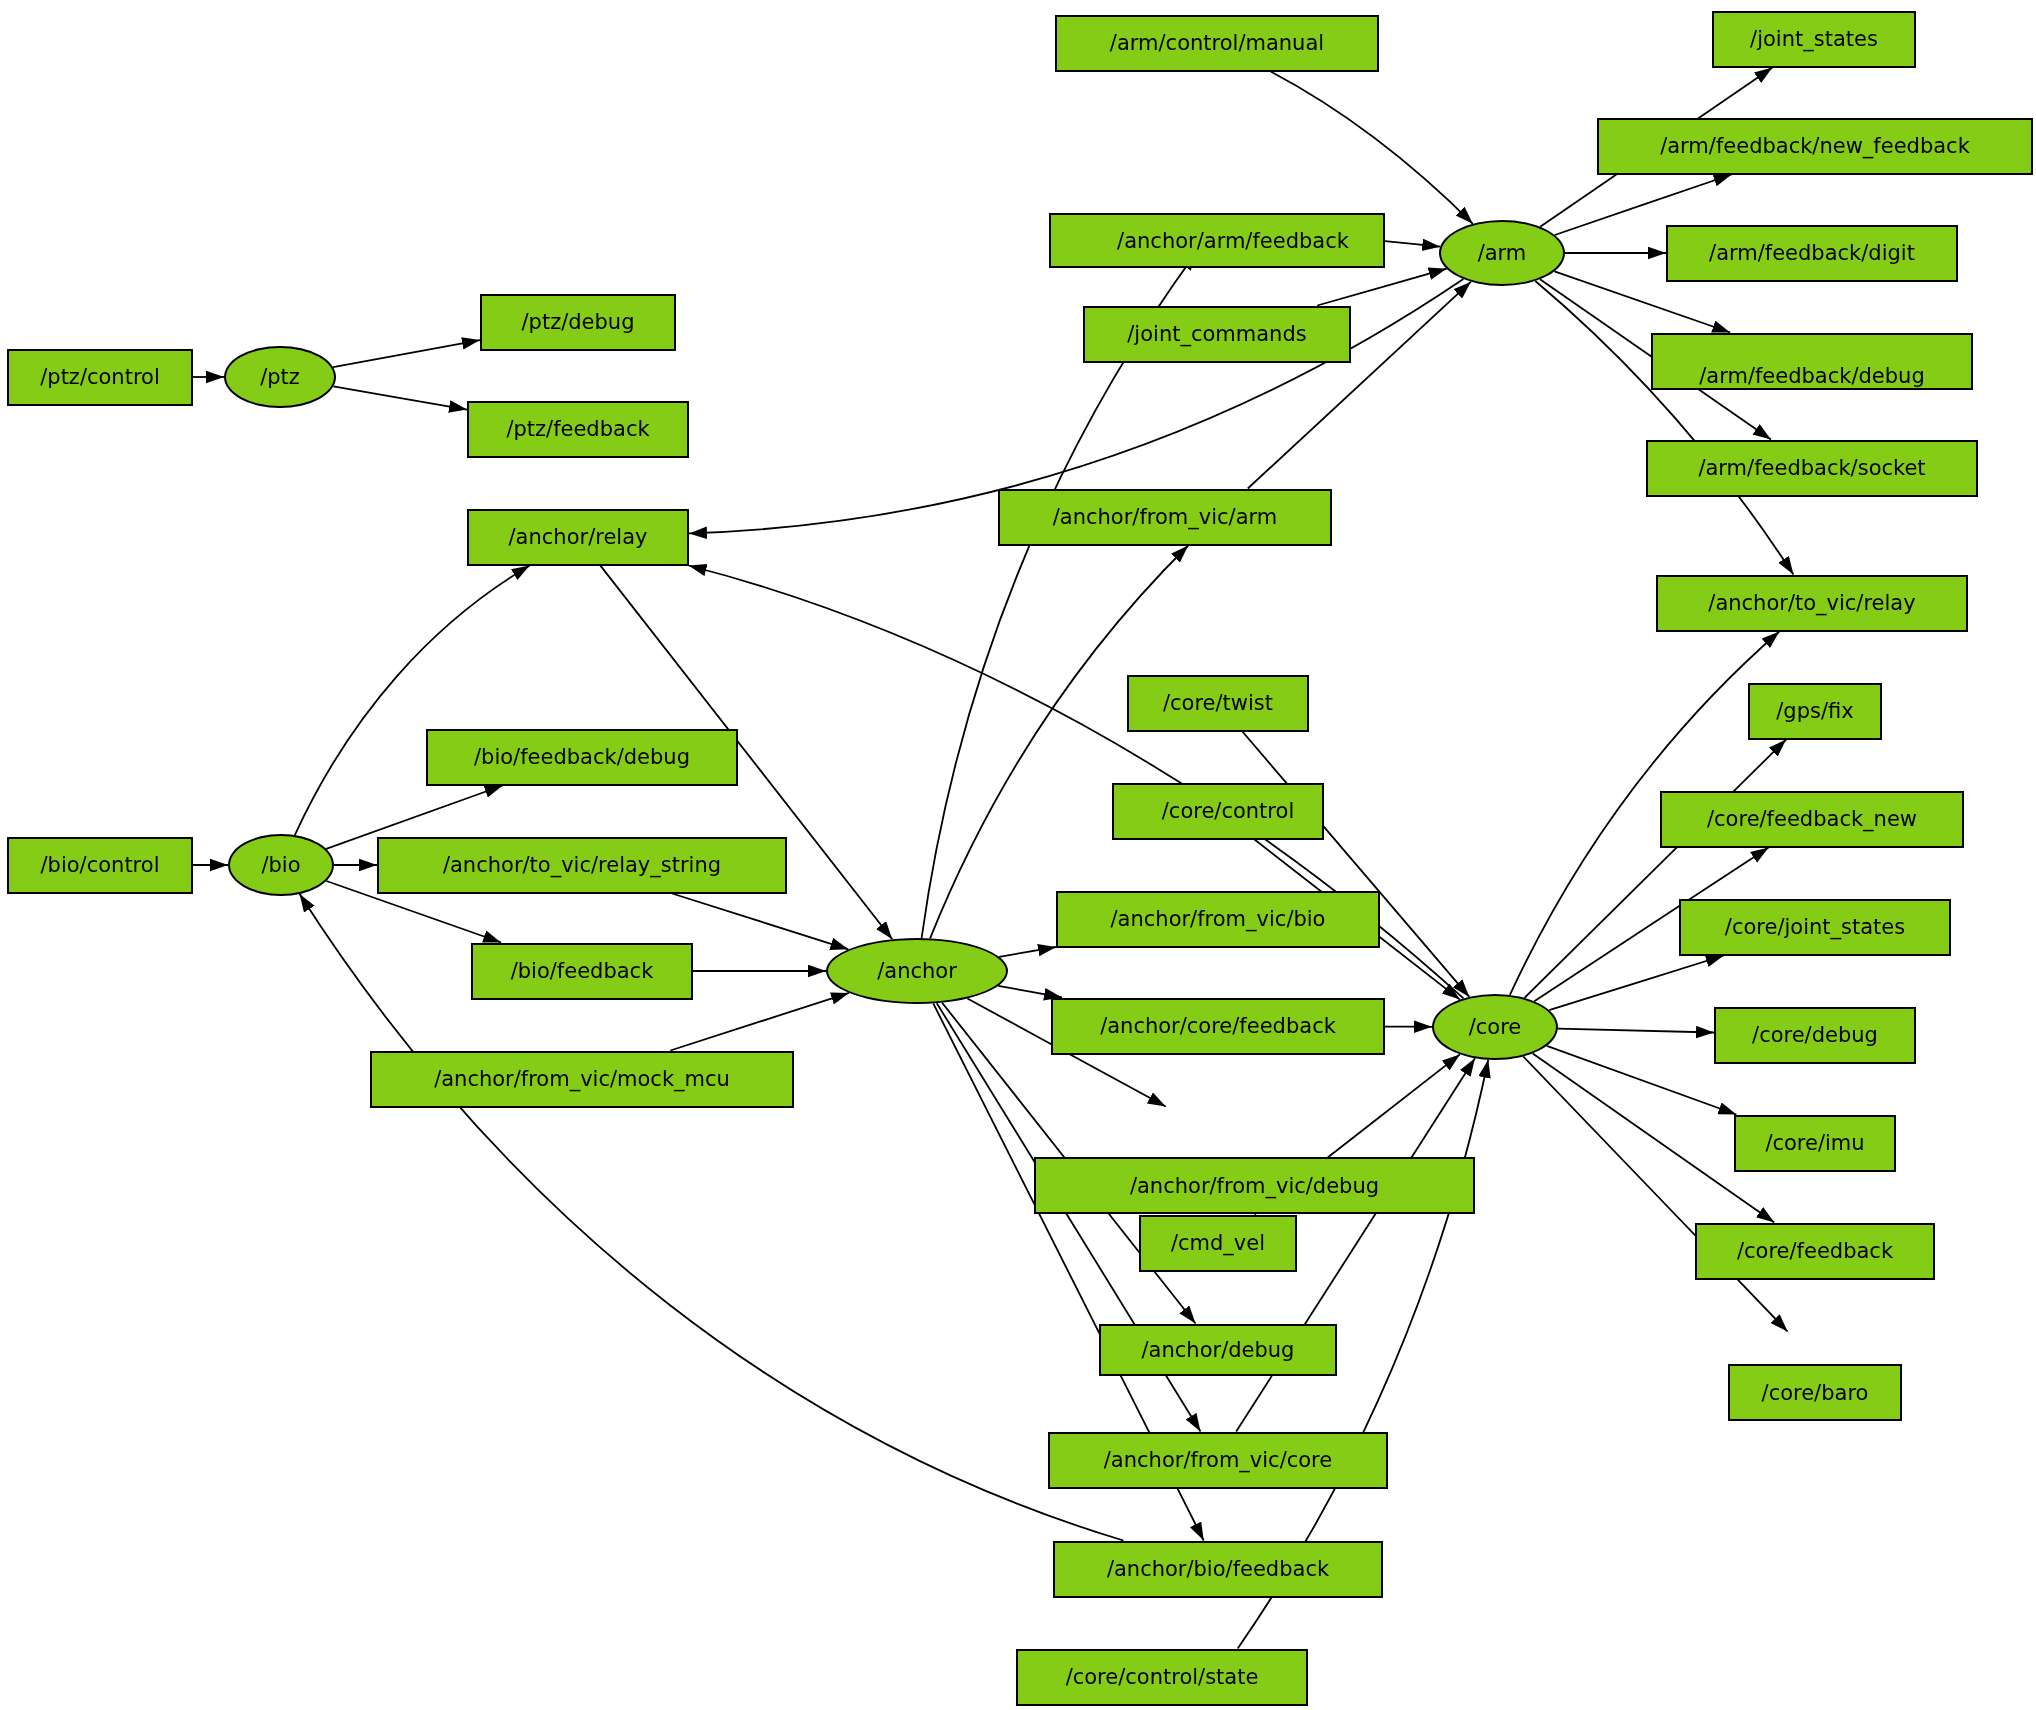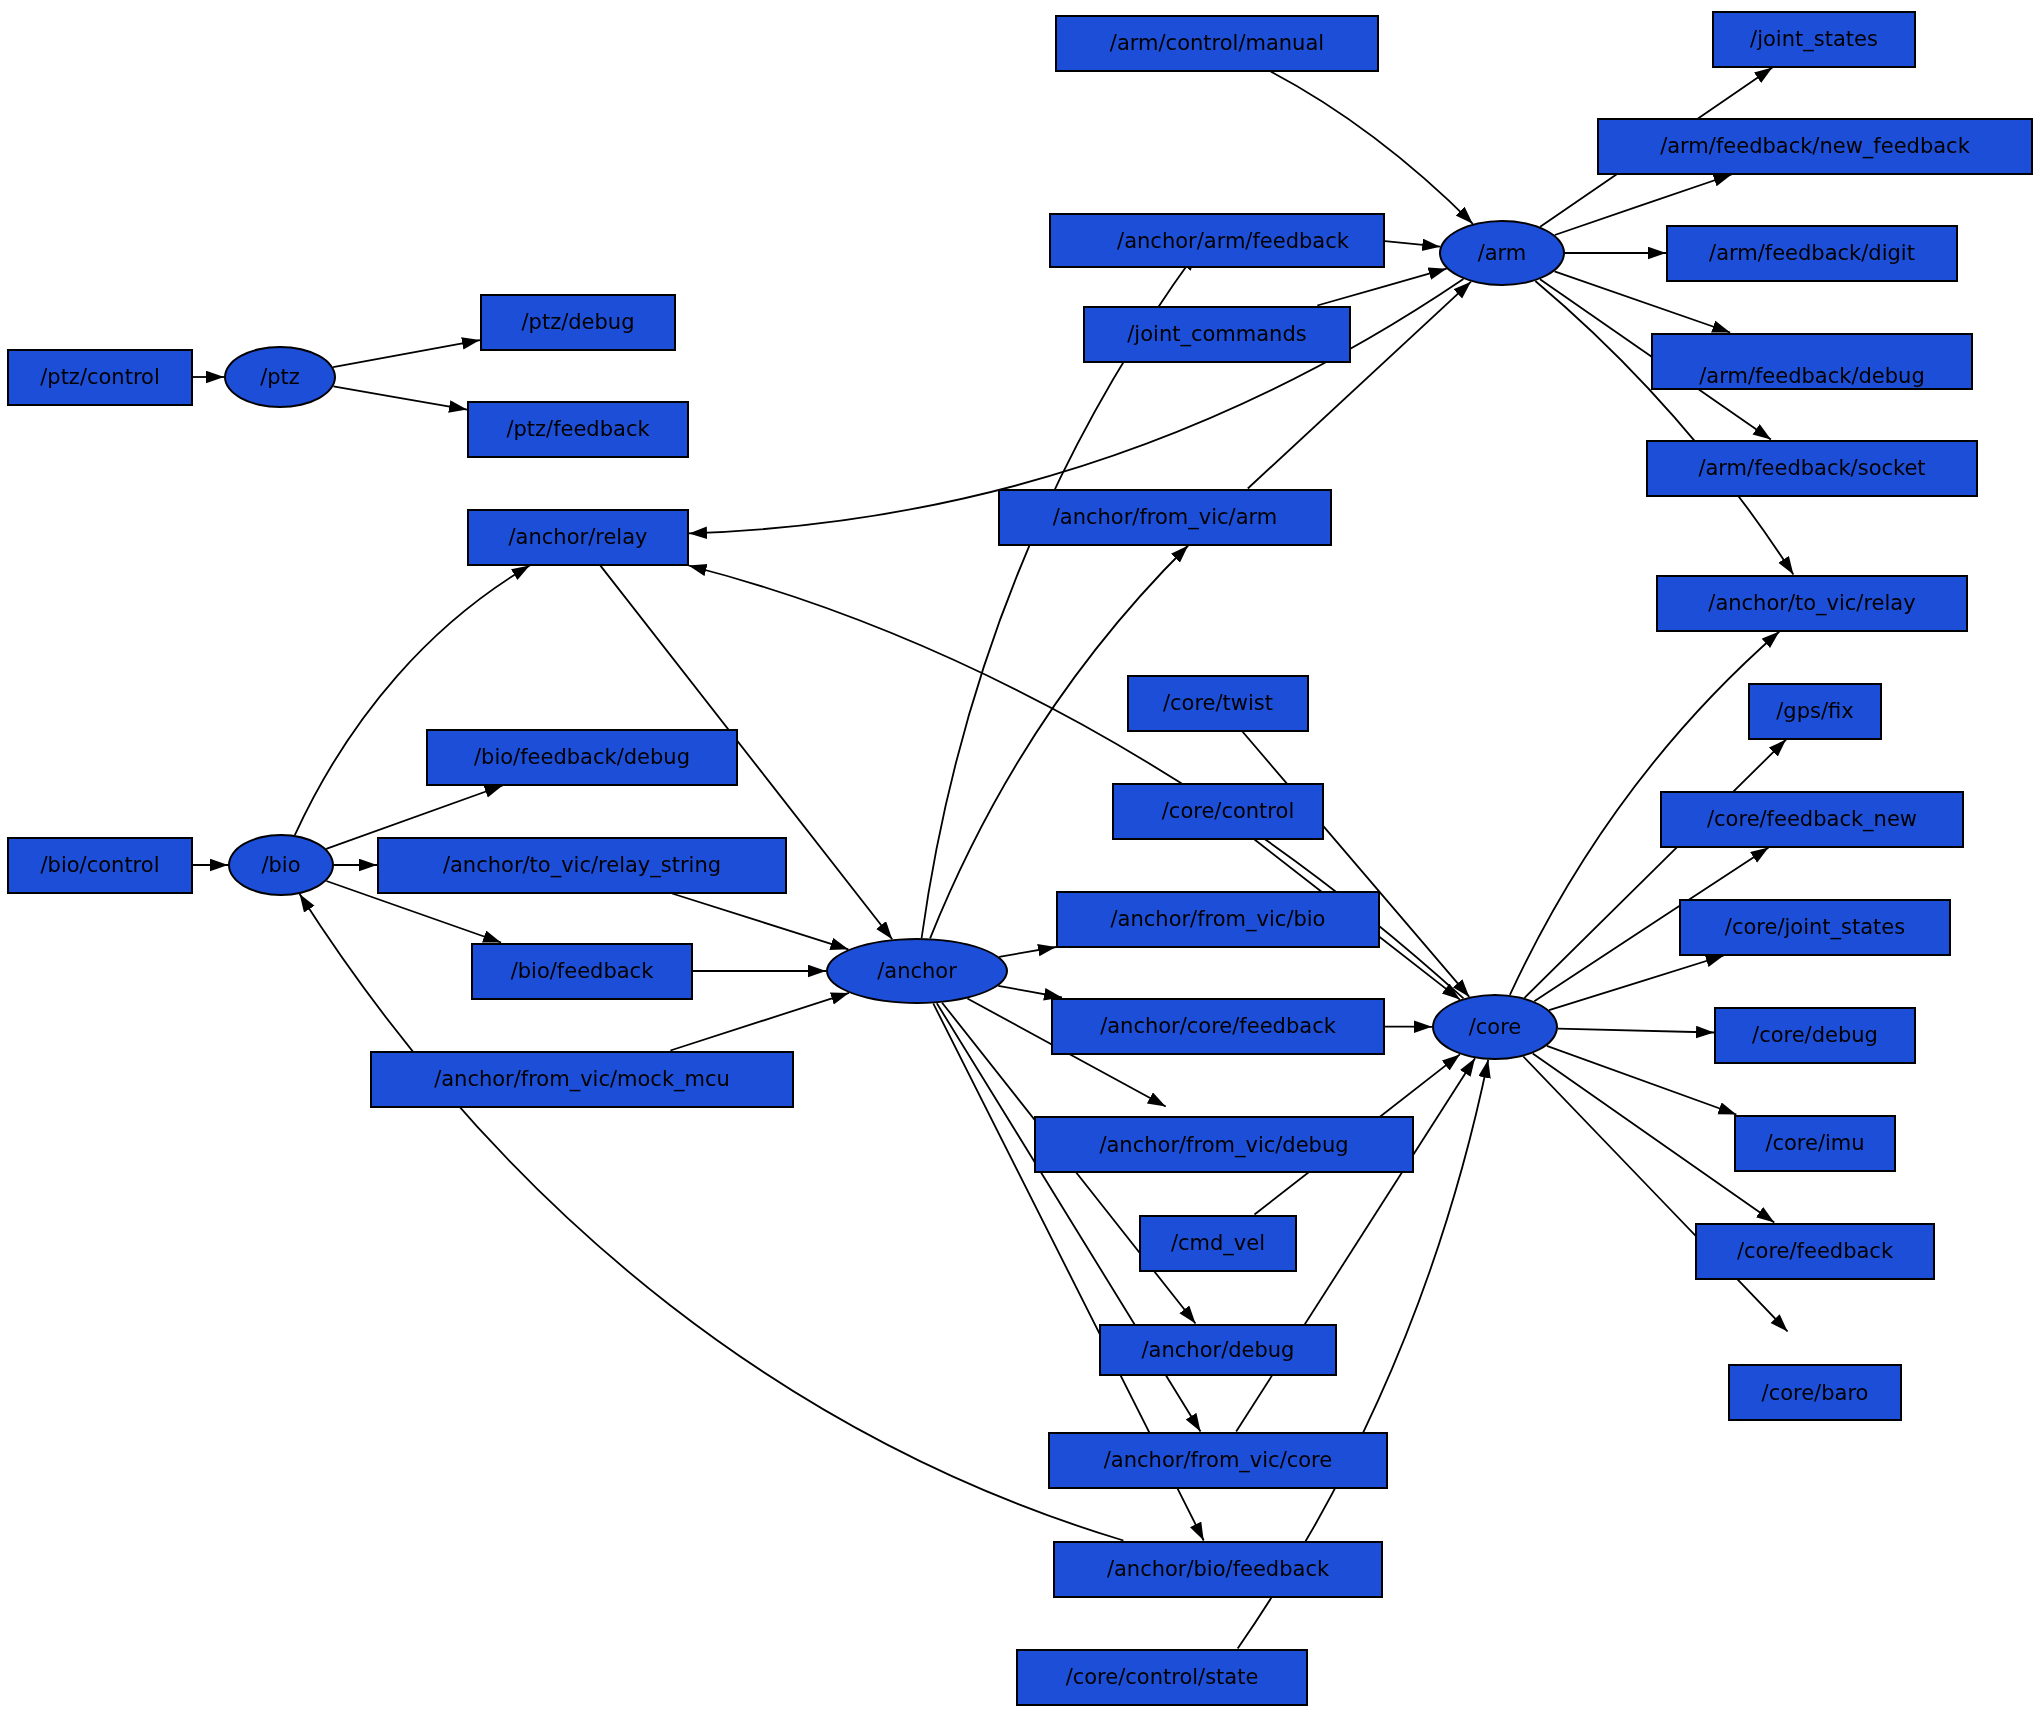--- a/index.html
+++ b/index.html
@@ -18,21 +18,21 @@
   #edge-layer {
     position: absolute;
     left: 0;
     top: 0;
   }
   .gtopic, .gnode {
     position: absolute;
     display: flex;
     align-items: center;
     justify-content: center;
-    background: #1d4ed8;
+    background: #84cc16;
     color: #000000;
     font-size: 21px;
     white-space: nowrap;
     box-sizing: border-box;
     z-index: 2;
   }
   .gtopic {
     border: 2px solid #000000;
   }
   .gnode {
@@ -181,21 +181,21 @@
     </div>
     <div class="gtopic" style="left: 370px; top: 1050.5px; width: 424px; height: 57px;">
       <span>/anchor/from_vic/mock_mcu</span>
     </div>
     <div class="gtopic" style="left: 1056px; top: 890.5px; width: 324px; height: 57px;">
       <span>/anchor/from_vic/bio</span>
     </div>
     <div class="gtopic" style="left: 1051px; top: 997.5px; width: 334px; height: 57px;">
       <span>/anchor/core/feedback</span>
     </div>
-    <div class="gtopic" style="left: 1034px; top: 1116px; width: 380px; height: 57px;">
+    <div class="gtopic" style="left: 1034px; top: 1157px; width: 441px; height: 57px;">
       <span>/anchor/from_vic/debug</span>
     </div>
     <div class="gtopic" style="left: 1139px; top: 1214.5px; width: 158px; height: 57px;">
       <span>/cmd_vel</span>
     </div>
     <div class="gtopic" style="left: 1679px; top: 898.5px; width: 272px; height: 57px;">
       <span>/core/joint_states</span>
     </div>
     <div class="gtopic" style="left: 1714px; top: 1006.5px; width: 202px; height: 57px;">
       <span>/core/debug</span>

